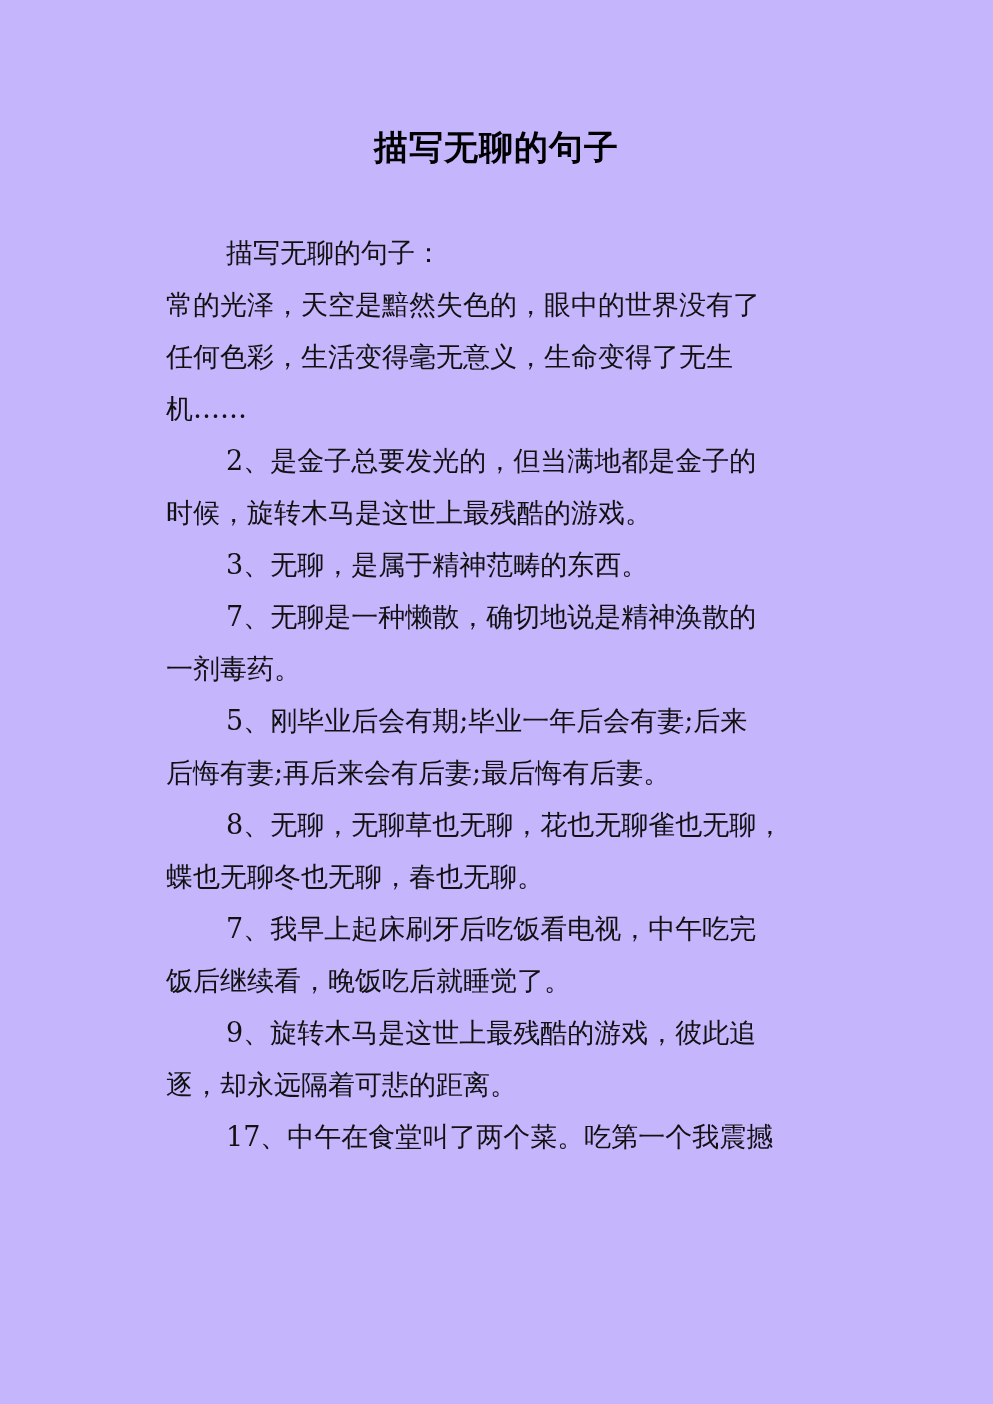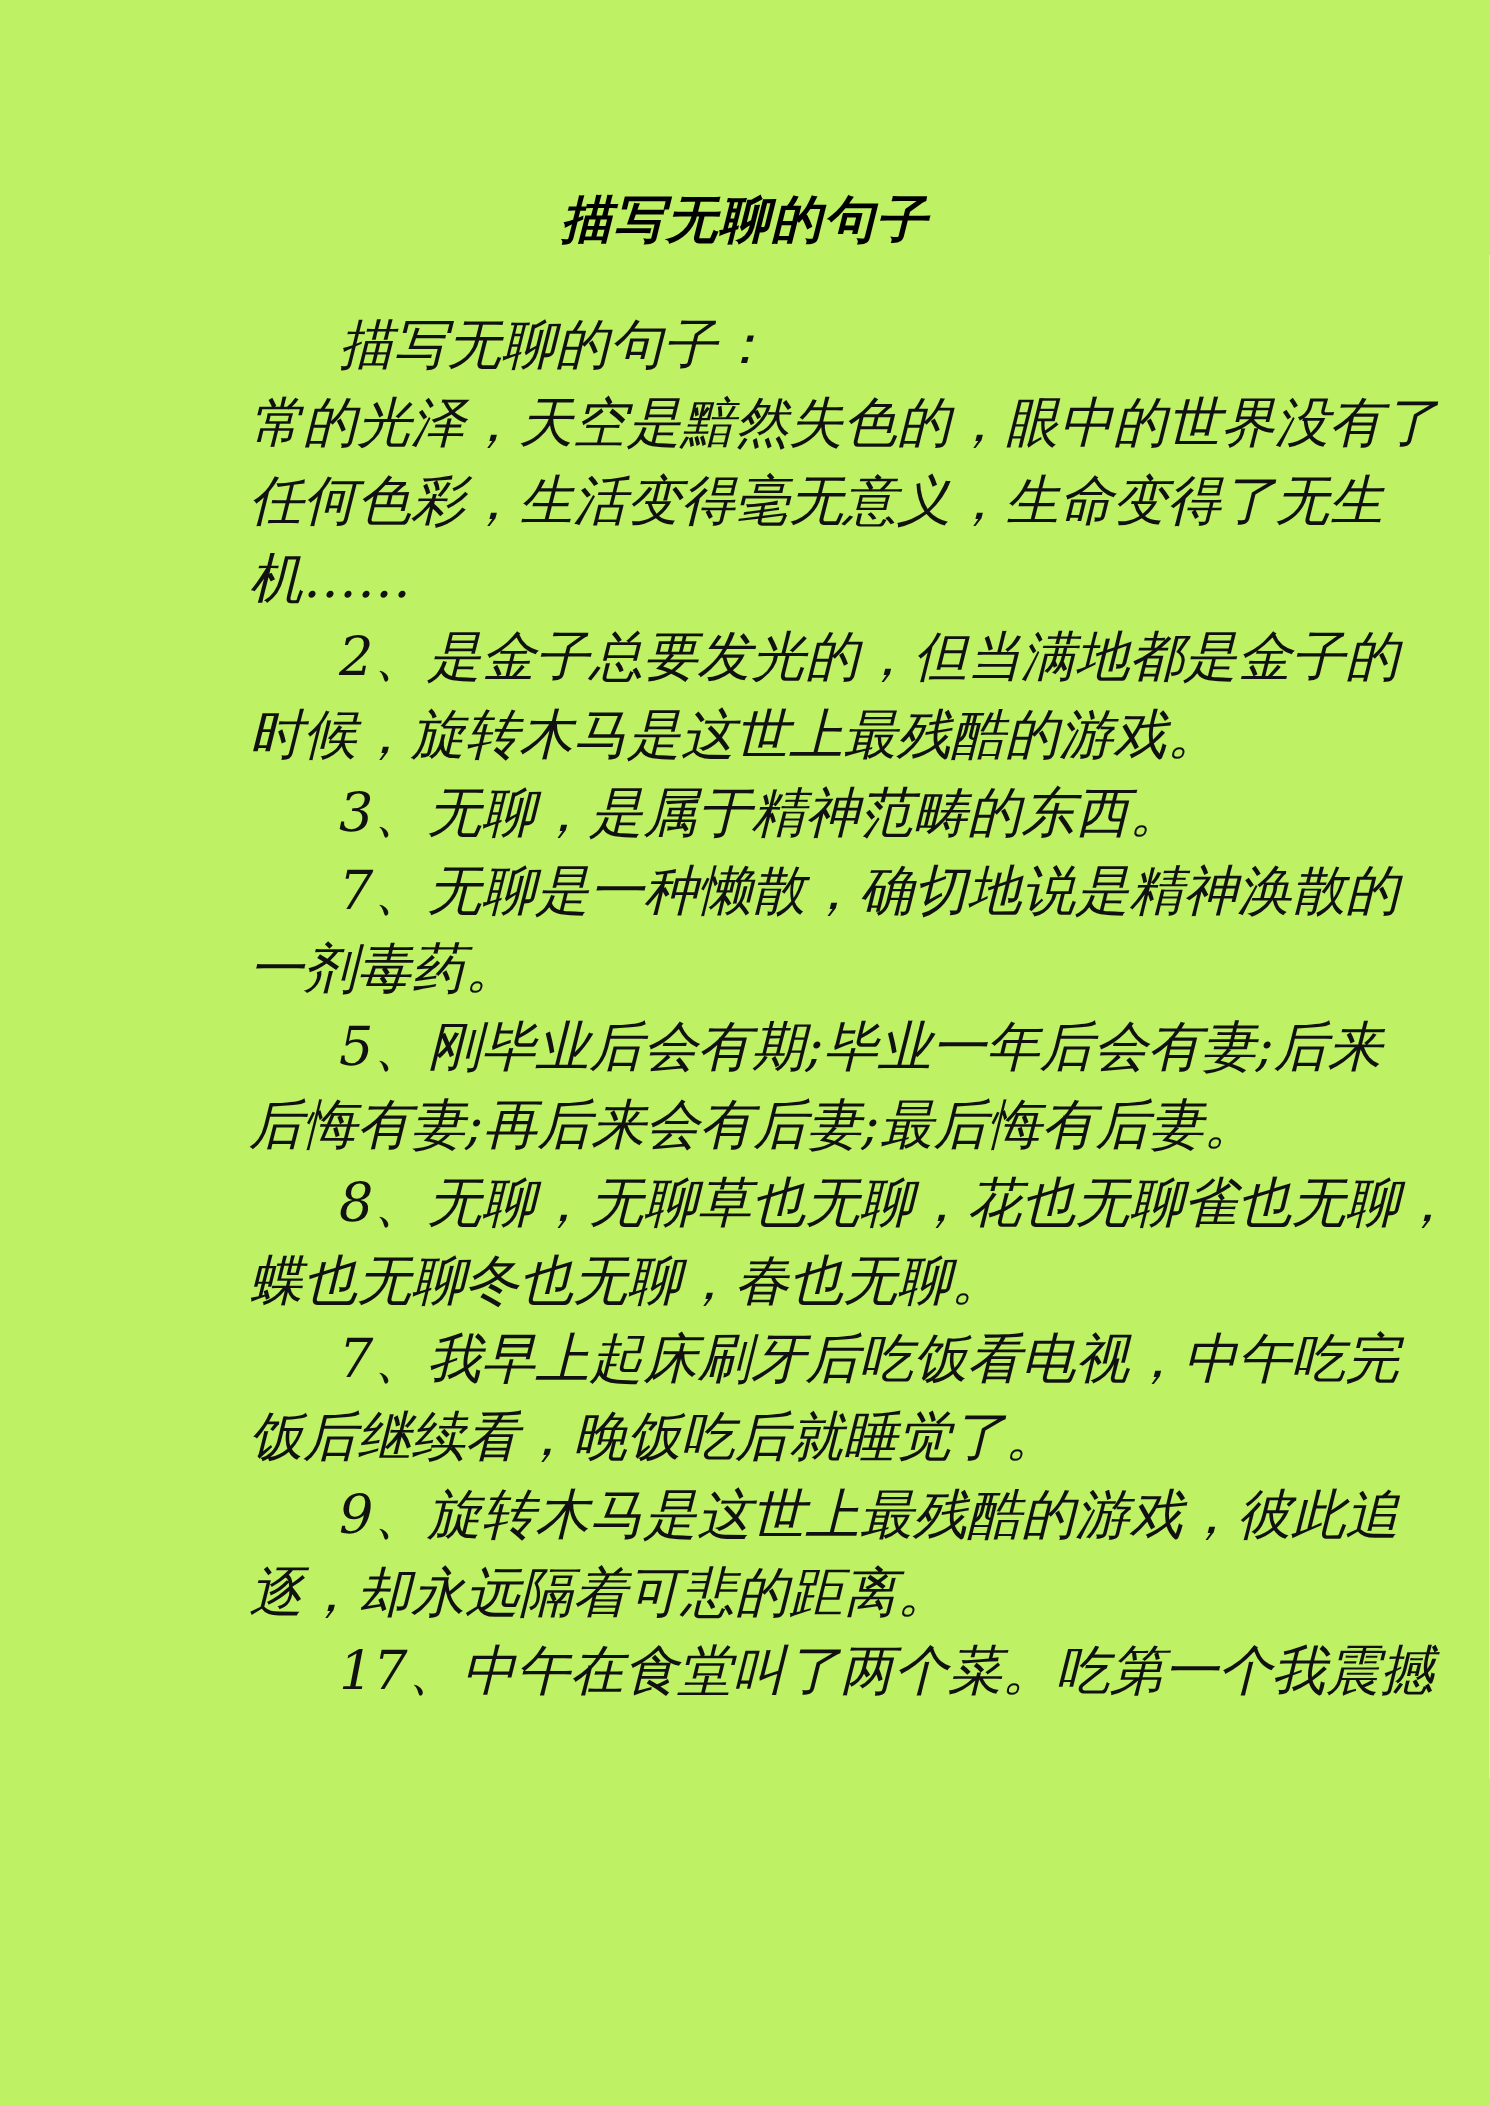--- a/index.html
+++ b/index.html
@@ -12,44 +12,43 @@
       height: 1404px;
       position: relative;
       overflow: hidden;
       color: #111111;
     }
     .page {
       position: absolute;
       left: 0; top: 0;
       width: 993px;
       height: 1404px;
-      background: #bef264;
-      font-style: italic;
+      background: #c4b5fd;
     }
     .title {
       position: absolute;
       top: 122px;
       left: 0;
       width: 993px;
       text-align: center;
       font-family: "DejaVu Sans", "Liberation Sans", sans-serif;
       font-weight: bold;
       font-size: 34px;
       line-height: 50px;
       letter-spacing: 1px;
       color: #000000;
       margin: 0;
     }
     .body {
       position: absolute;
       left: 166px;
-      top: 205px;
+      top: 227px;
       width: 670px;
       font-family: "DejaVu Serif", "Liberation Serif", serif;
-      font-size: 36px;
+      font-size: 27px;
       color: #111111;
     }
     .line {
       height: 52px;
       line-height: 52px;
       white-space: nowrap;
       display: block;
     }
     .line.indent { padding-left: 60px; }
   </style>

